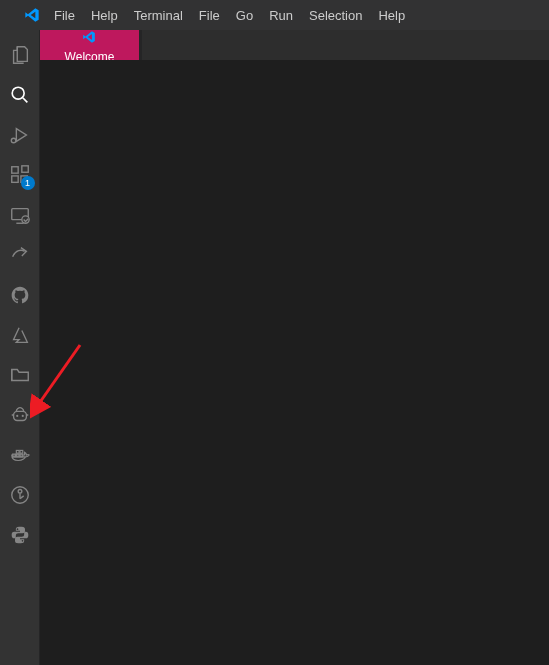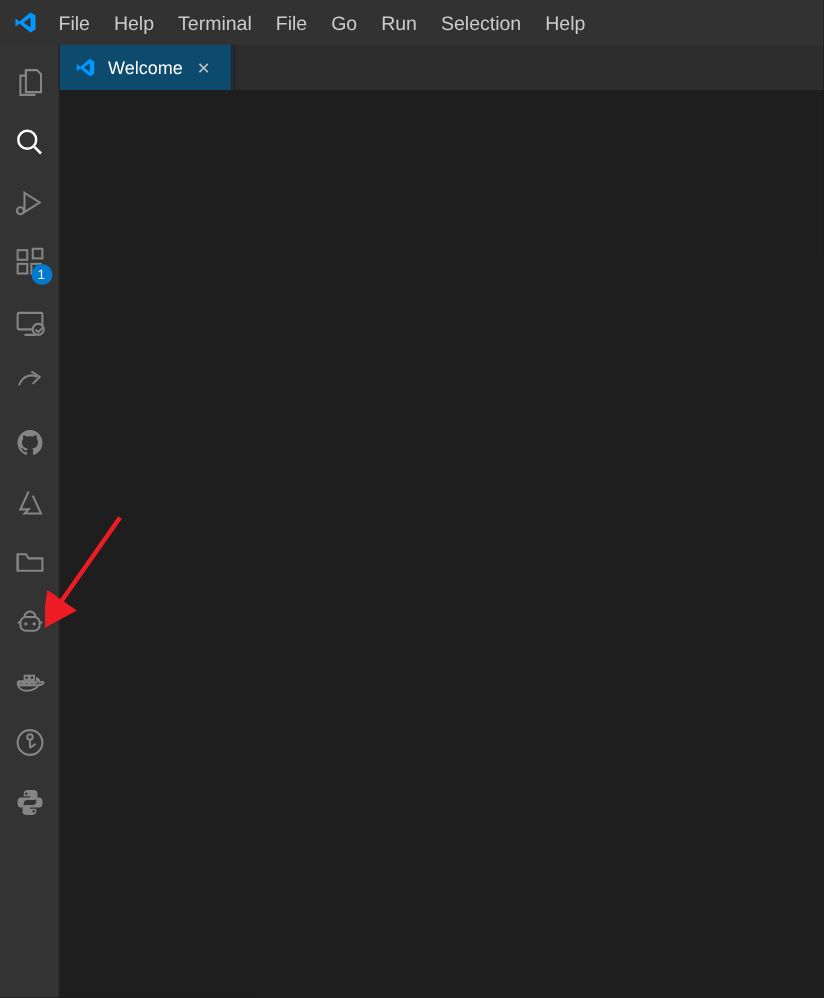--- a/index.html
+++ b/index.html
@@ -11,21 +11,21 @@
     font-size: 13px;
     color: #cccccc;
     overflow: hidden;
     position: relative;
   }
   .titlebar {
     height: 30px;
     background: #323233;
     display: flex;
     align-items: center;
-    padding: 0 3px;
+    padding: 0 18px;
     gap: 0;
   }
   .titlebar .logo {
     width: 28px;
     display: flex;
     align-items: center;
     justify-content: center;
   }
   .menu-item {
     padding: 0 8px;
@@ -81,28 +81,29 @@
     display: flex;
     flex-direction: column;
     background: #1e1e1e;
   }
   .tabbar {
     height: 30px;
     background: #252526;
     display: flex;
   }
   .tab {
-    background: #0c4a6e;
+    background: #be185d;
     display: flex;
     align-items: center;
     gap: 6px;
     padding: 0 10px;
     height: 30px;
     border-right: 1px solid #252526;
     min-width: 100px;
+    flex-direction: column;
   }
   .tab .tab-icon { width: 16px; height: 16px; display:flex; align-items:center;}
   .tab .tab-label { color: #ffffff; font-size: 12px; }
   .tab .tab-close {
     color: #c5c5c5;
     width: 16px;
     height: 16px;
     display: flex;
     align-items: center;
     justify-content: center;

